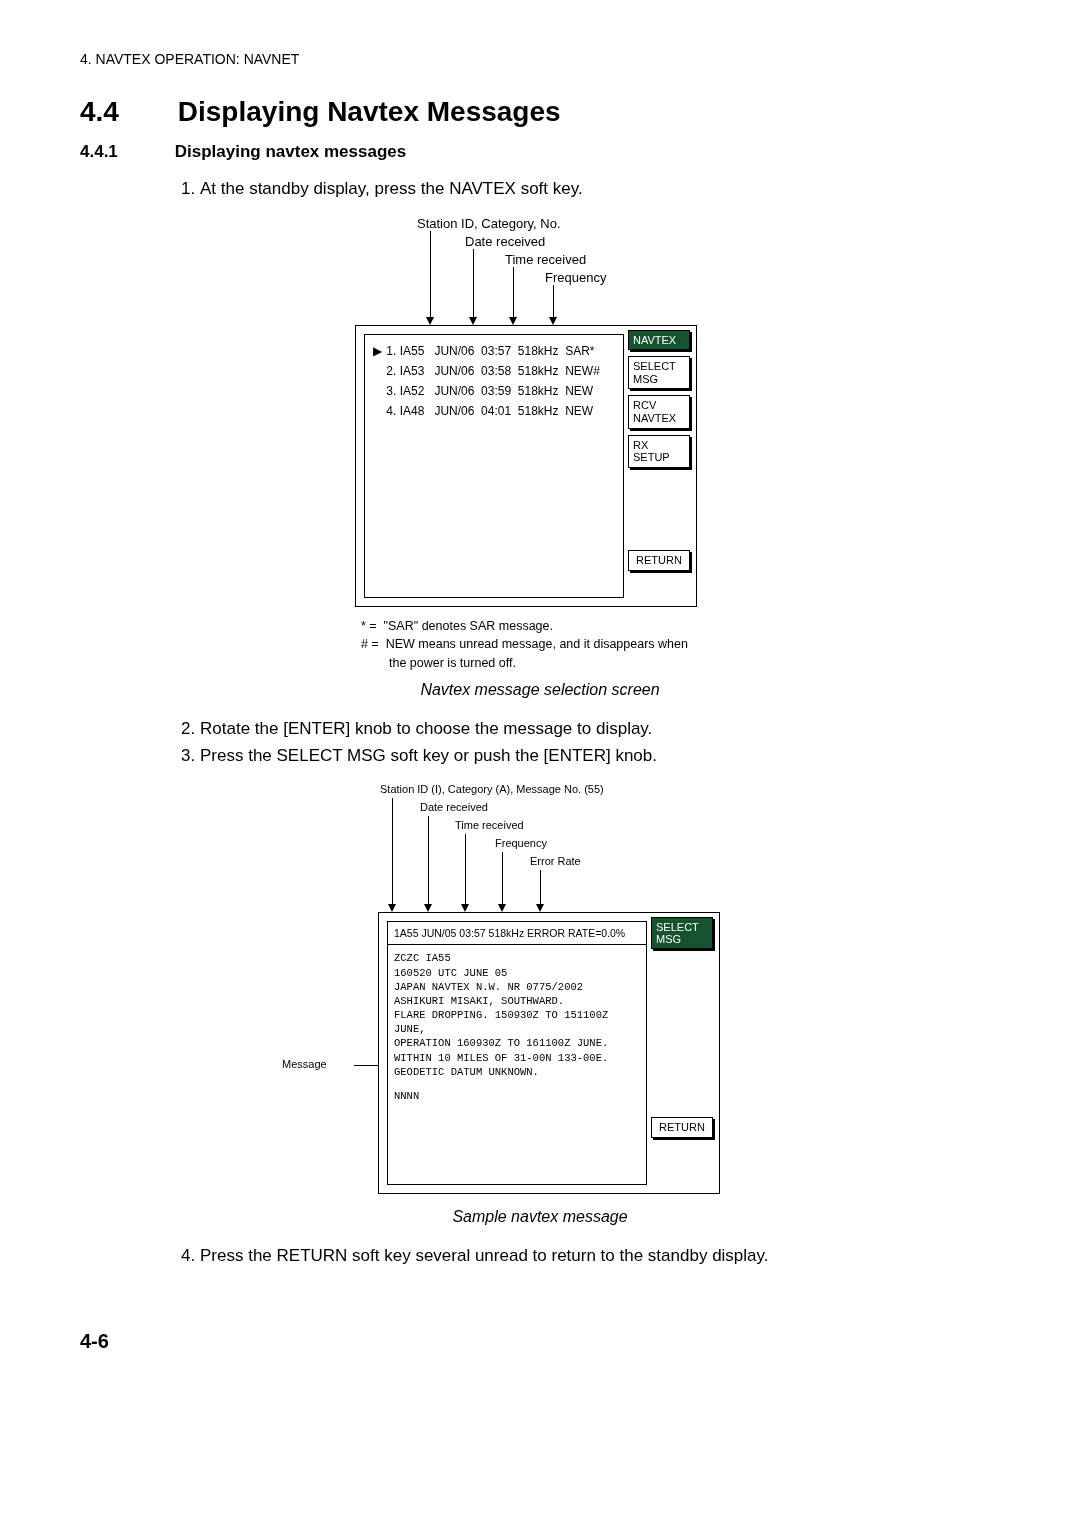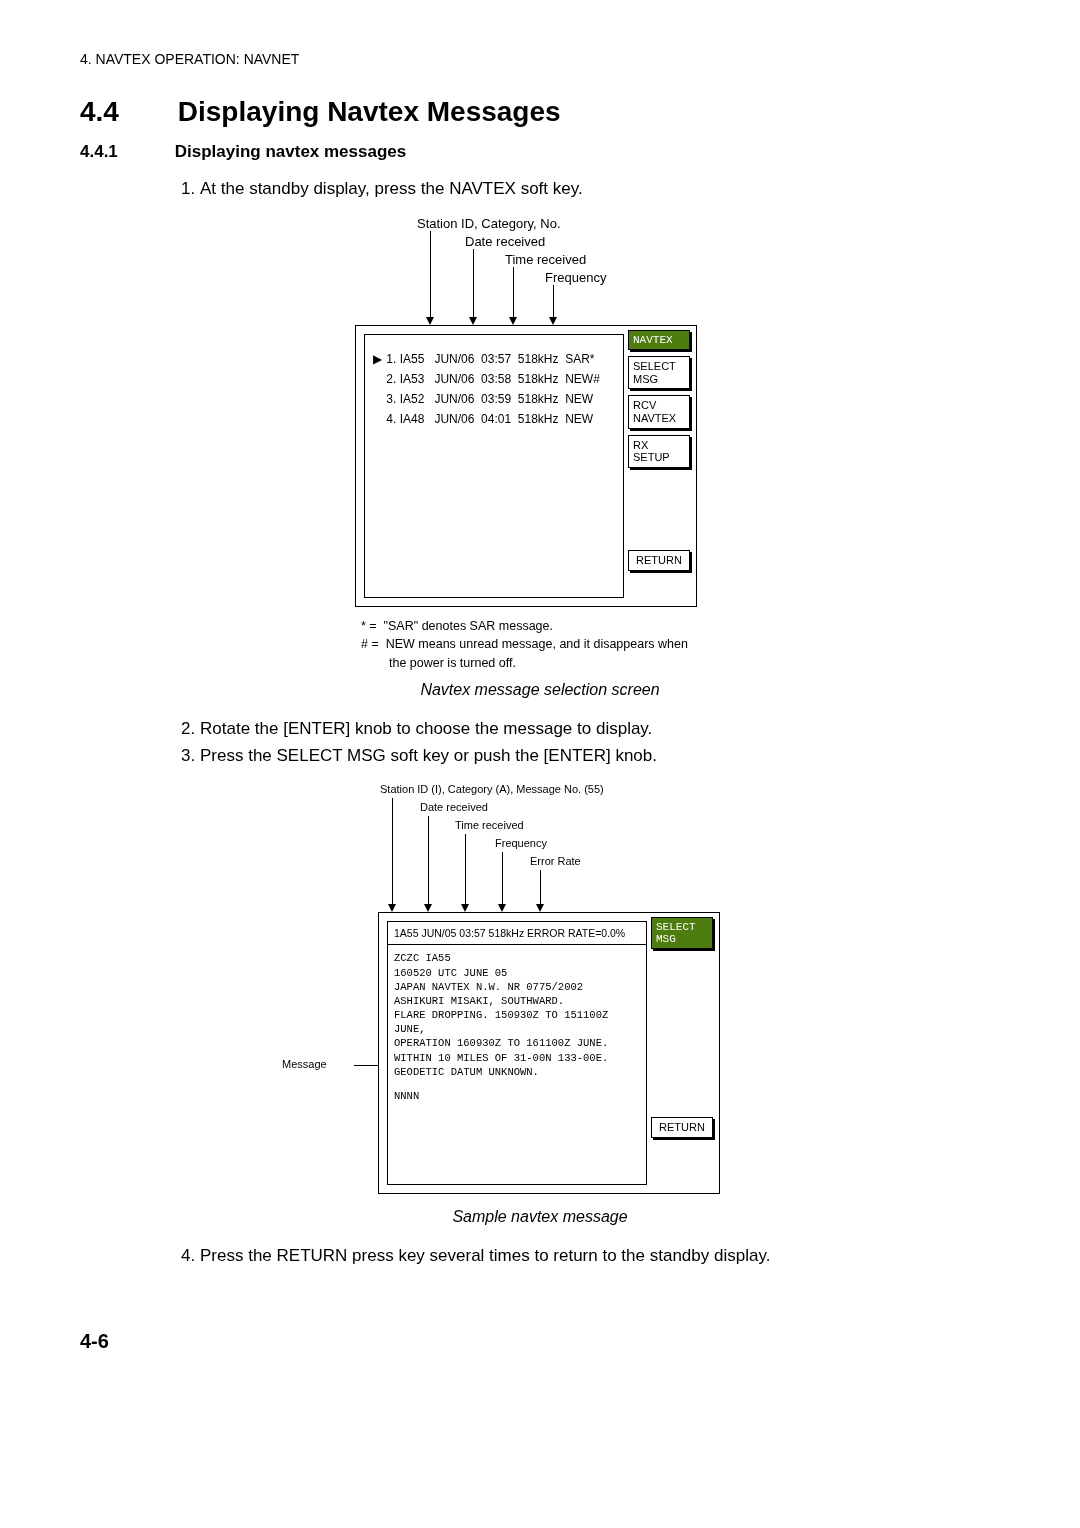--- a/index.html
+++ b/index.html
@@ -22,26 +22,26 @@
   .caption { text-align:center; font-style: italic; font-size: 16px; margin: 6px 0 18px 0; }
 
   
   .screen1-wrap { display:inline-block; text-align:left; }
   .callouts1 { position:relative; height:110px; width:340px; margin-left:30px; font-size:13px; }
   .callouts1 .lbl { position:absolute; white-space:nowrap; }
   .callouts1 .vline { position:absolute; width:0; border-left:1.5px solid #000; }
   .callouts1 .arrow-down { position:absolute; width:0;height:0;border-left:4px solid transparent;border-right:4px solid transparent;border-top:8px solid #000; }
 
   .device1 { border:1.5px solid #000; width:340px; height:280px; background:#fff; position:relative; }
-  .listarea { position:absolute; left:8px; top:8px; right:72px; bottom:8px; border:1.5px solid #000; padding:16px 8px; font-size:12px; font-family: Arial, sans-serif; }
+  .listarea { position:absolute; left:8px; top:8px; right:72px; bottom:8px; border:1.5px solid #000; padding:8px 8px; font-size:12px; font-family: Arial, sans-serif; }
   .listarea .row { white-space:nowrap; margin-bottom:4px; }
   .listarea .row .ptr { display:inline-block; width:10px; }
   .softkeys1 { position:absolute; right:6px; top:4px; width:62px; }
   .sk { border:1.5px solid #000; box-shadow: 2px 2px 0 #000; font-size:11px; text-align:left; padding:3px 4px; margin-bottom:6px; background:#fff; line-height:1.15; }
-  .sk.dark { background:#4d7c0f; color:#fff;font-family:Liberation Mono, monospace; }
+  .sk.dark { background:#14532d; color:#fff; }
   .sk.return { margin-top: 82px; text-align:center; }
 
   .notes { font-size:12.5px; width:340px; margin-top:10px; padding-left:6px; line-height:1.5; }
   .notes .indent { padding-left:28px; display:block; }
 
   
   .screen2-wrap { display:inline-block; text-align:left; position:relative; }
   .callouts2 { position:relative; height:130px; width:380px; margin-left:40px; font-size:11px; }
   .callouts2 .lbl { position:absolute; white-space:nowrap; }
   .callouts2 .vline { position:absolute; width:0; border-left:1.5px solid #000; }
@@ -225,16 +225,16 @@
           <div class="sk return">RETURN</div>
         </div>
       </div>
     </div>
   </div>
 </div>
 
 <div class="caption">Sample navtex message</div>
 
 <ol class="steps" start="4">
-  <li>Press the RETURN press key several times to return to the standby display.</li>
+  <li>Press the RETURN soft key several unread to return to the standby display.</li>
 </ol>
 
 <div class="page-num">4-6</div>
 
 </body></html>

